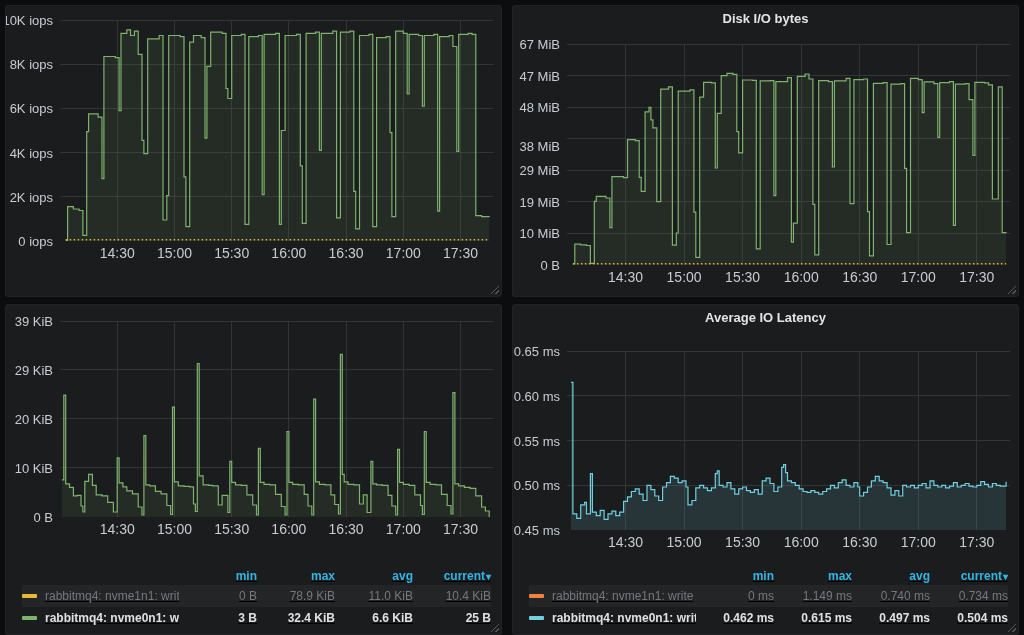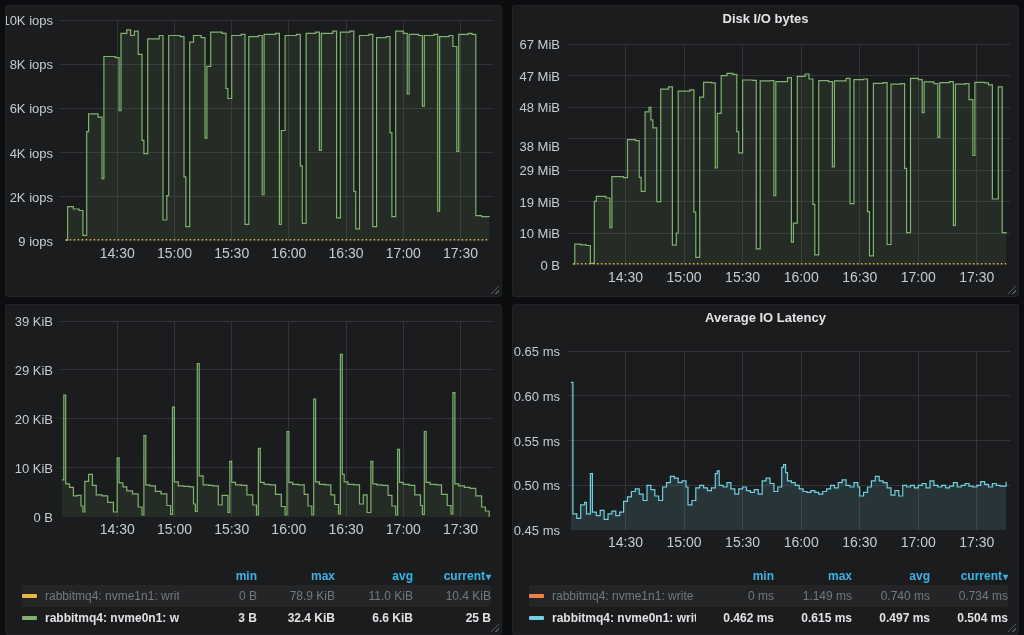--- a/index.html
+++ b/index.html
@@ -49,21 +49,21 @@
     color:#c7ccd1; font-size:13px; white-space:nowrap;
   }
   .plot-col { flex:1; display:flex; flex-direction:column; min-width:0; }
   .plot { position:relative; width:100%; }
   .plot svg { position:absolute; left:0; top:0; display:block; }
   .x-axis { position:relative; height:20px; flex:0 0 auto; }
   .x-tick {
     position:absolute; top:4px; transform:translateX(-50%);
     color:#c7ccd1; font-size:14px; white-space:nowrap;
   }
-  .legend { margin-top:auto; padding:0 10px 5px 16px; flex:0 0 auto; }
+  .legend { margin-top:auto; padding:0 10px 5px 16px; flex:0 0 auto;text-decoration:underline; }
   .legend-header { display:flex; align-items:center; height:19px; }
   .lh-spacer { flex:1; }
   .lcell { width:78px; text-align:right; font-size:12px; white-space:nowrap; }
   .legend-header .lcell {
     color:#33b5e5; font-weight:bold; cursor:pointer;
   }
   .caret { font-size:10px; color:#33b5e5; margin-left:1px; }
   .legend-row {
     display:flex; align-items:center; height:22px;
     color:#dfe1e3; font-size:12px; font-weight:bold;
@@ -83,21 +83,21 @@
   }
 </style>
 </head>
 <body>
 
 <div class="dash-grid">
 
   <section class="panel p-tl">
     <div class="chart-area">
       <div class="y-col">
-          <span class="y-tick" style="top: 100%;">9 iops</span>
+          <span class="y-tick" style="top: 100%;">0 iops</span>
           <span class="y-tick" style="top: 80%;">2K iops</span>
           <span class="y-tick" style="top: 60%;">4K iops</span>
           <span class="y-tick" style="top: 40%;">6K iops</span>
           <span class="y-tick" style="top: 20%;">8K iops</span>
           <span class="y-tick" style="top: 0%;">10K iops</span>
         </div>
       <div class="plot-col">
         <div class="plot">
             <svg width="433" height="221">
               <line x1="0" x2="433" y1="221" y2="221" stroke="#323437" stroke-width="1" shape-rendering="crispEdges"></line>

